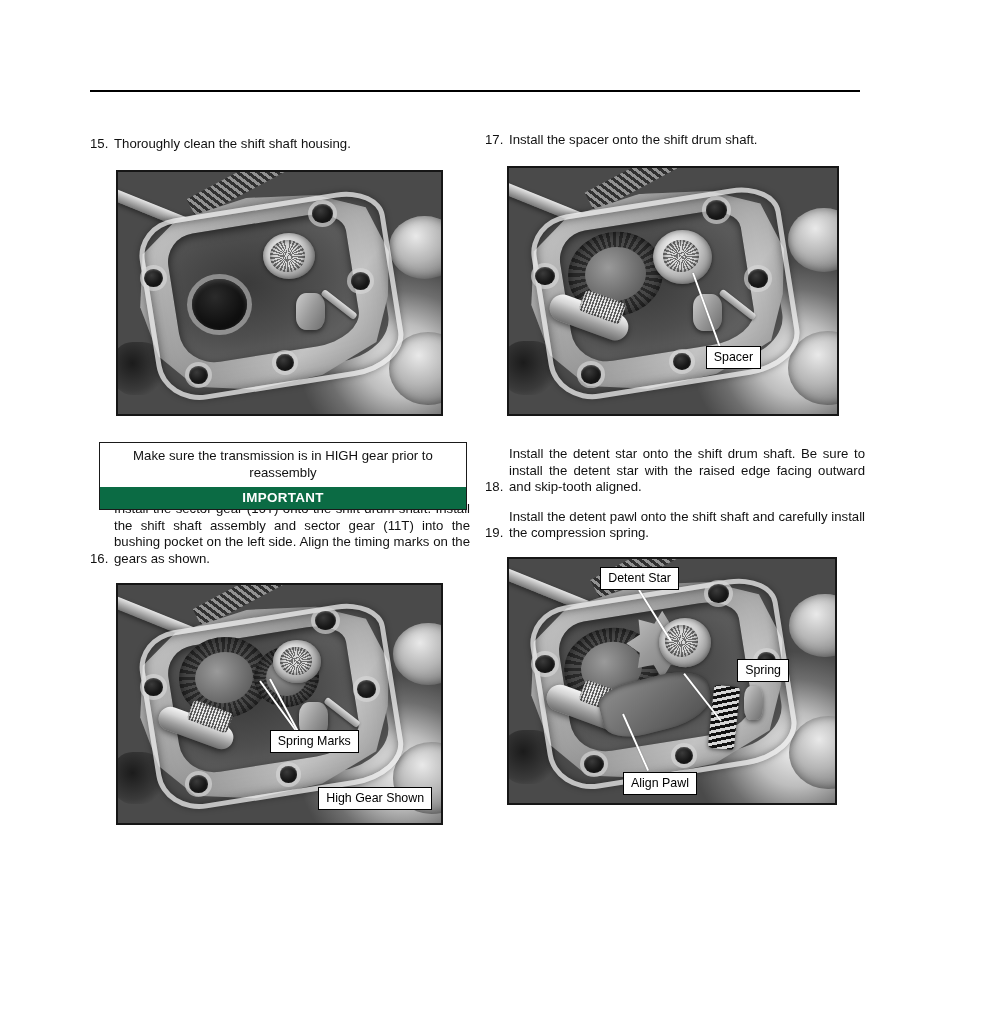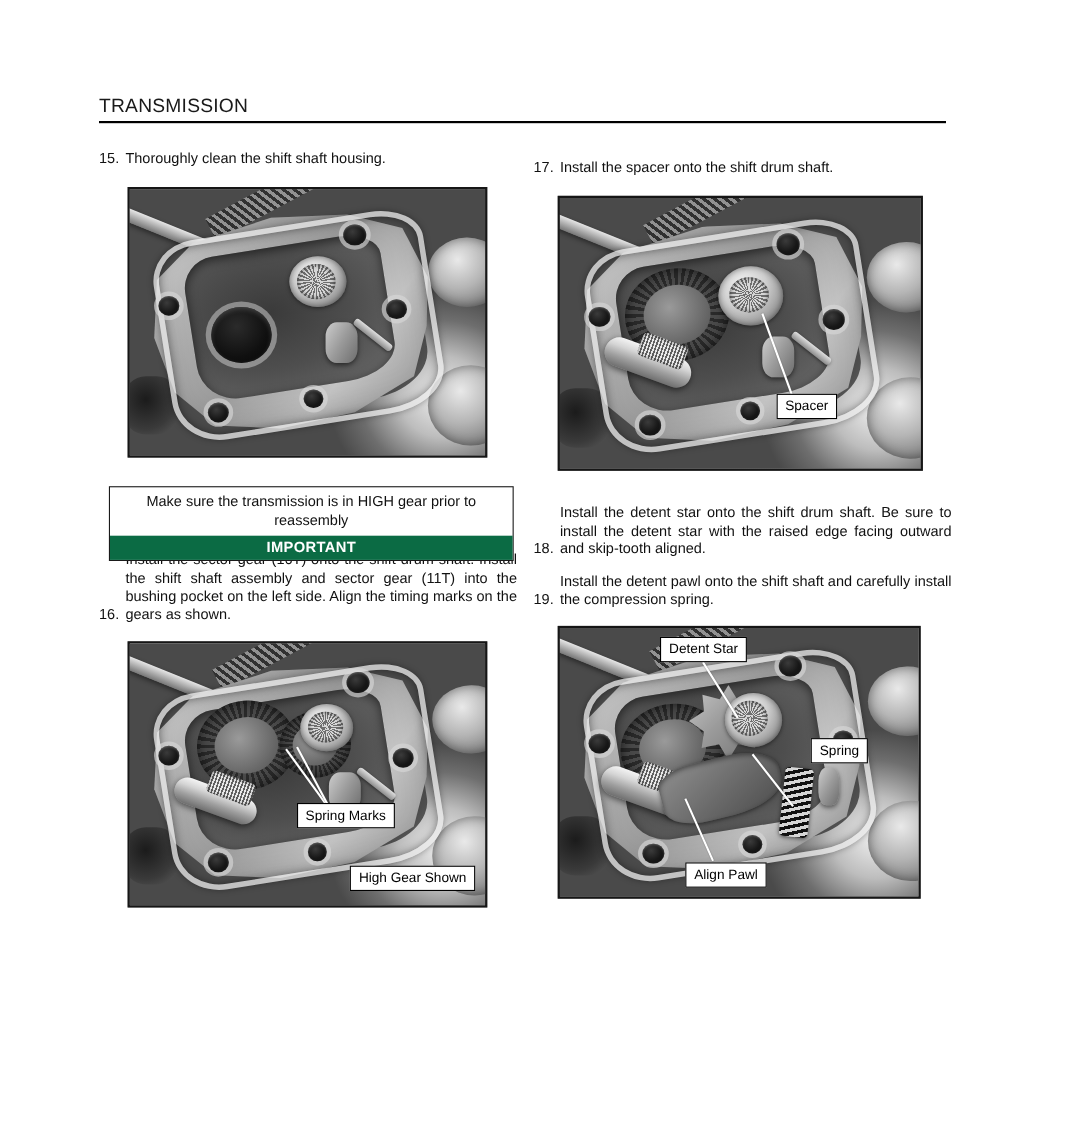--- a/index.html
+++ b/index.html
@@ -310,21 +310,20 @@
     font-size: 13.2px;
     line-height: 17px;
     padding: 4px 10px 6px 10px;
     color: #111;
   }
 </style>
 </head>
 <body>
 
 <div id="page-header">
-  <div id="header-title">TRANSMISSION</div>
   <div id="header-rule"></div>
 </div>
 
 <div id="col-left" class="column">
 
   <div class="step" style="margin-top:4px;">
     <span class="step-num">15.</span>
     <span class="step-body no-justify">Thoroughly clean the shift shaft housing.</span>
   </div>
 
@@ -392,21 +391,21 @@
       </div>
       <div class="callout" style="left:62%;top:85%;">
         <span>High Gear Shown</span>
       </div>
     </div>
   </div>
 </div>
 
 <div id="col-right" class="column">
 
-  <div class="step" style="margin-top:12px;">
+  <div class="step" style="margin-top:0;">
     <span class="step-num">17.</span>
     <span class="step-body no-justify">Install the spacer onto the shift drum shaft.</span>
   </div>
 
   <div class="photo" style="margin-top:18px; margin-left:22px; width:328px; height:246px;text-align:right;">
     <div class="photo-inner">
       <div class="bg-engine"></div>
       <div class="chain" style="left:22%;top:-5%;width:46%;height:9%;"></div>
       <div class="frame-bar" style="left:-4%;top:15%;width:40%;height:5%;"></div>
       <div class="case-round" style="left:85%;top:16%;width:22%;height:26%;"></div>

